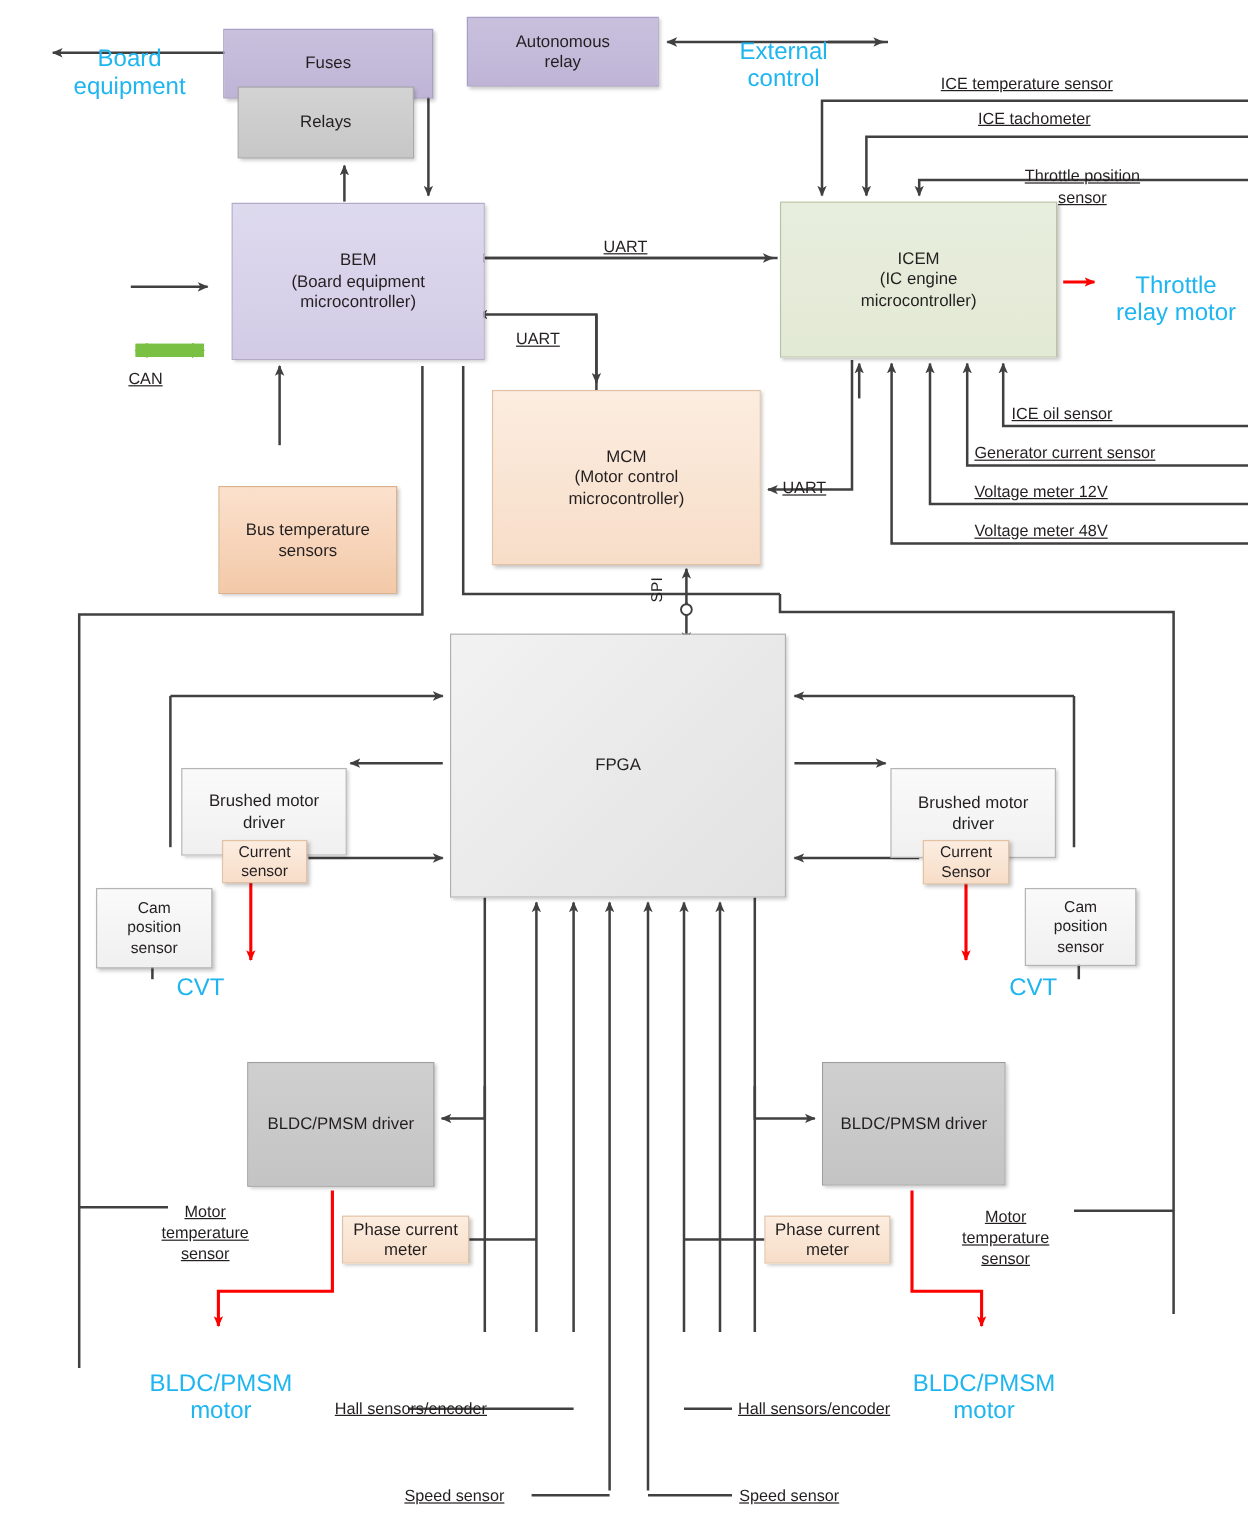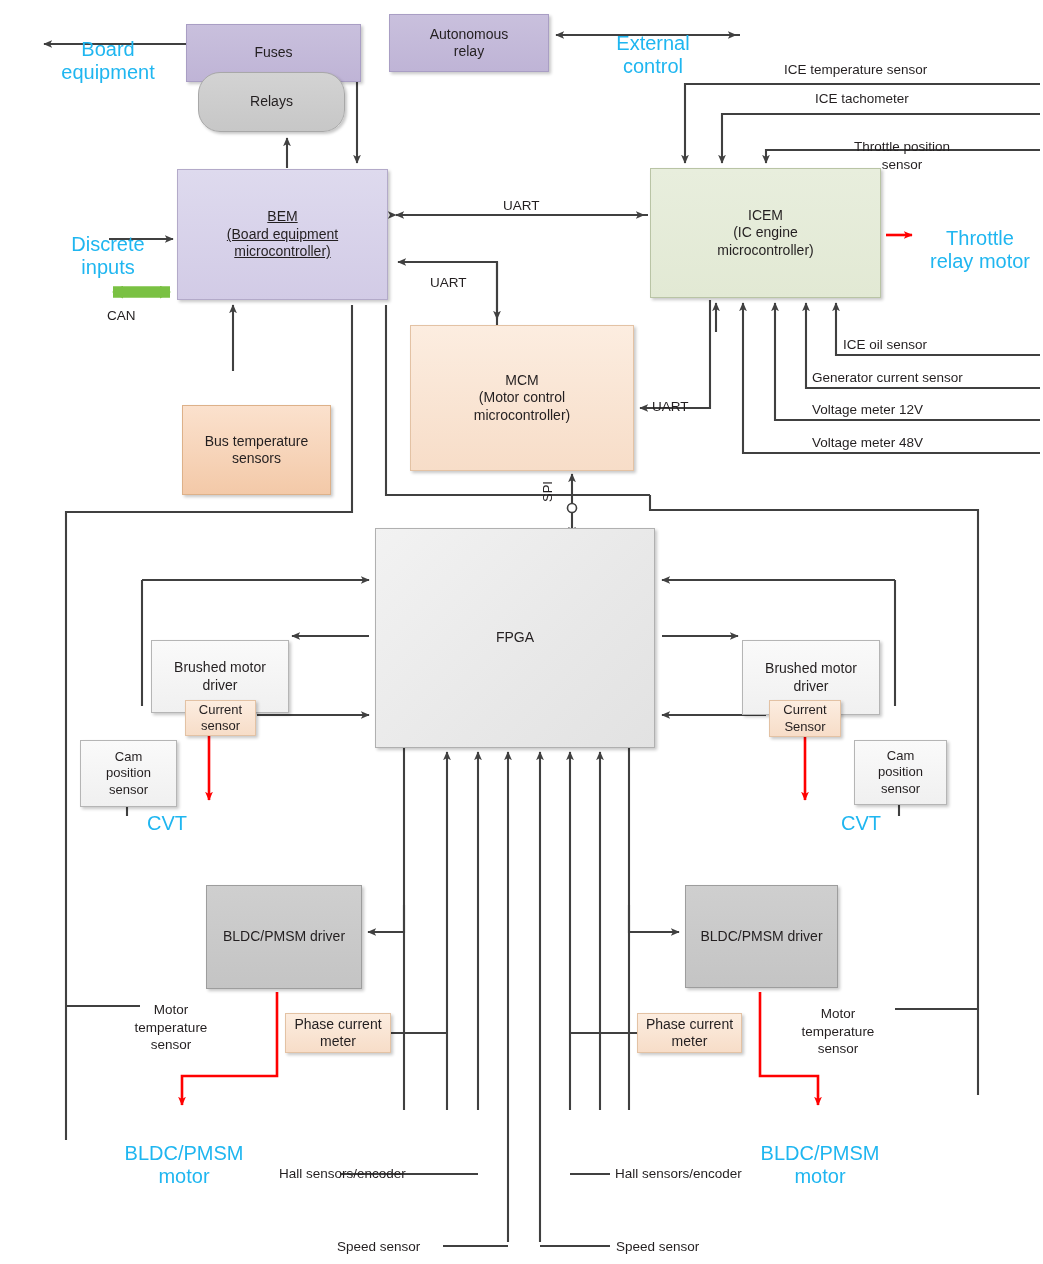--- a/index.html
+++ b/index.html
@@ -6,28 +6,28 @@
   body{width:1043px;height:1264px;position:relative;overflow:hidden;
        font-family:"Liberation Sans","DejaVu Sans",sans-serif;}
   #stage{position:absolute;left:0;top:0;width:1043px;height:1264px;}
   svg{position:absolute;left:0;top:0;width:1043px;height:1264px;}
   .box{position:absolute;box-sizing:border-box;display:flex;align-items:center;
        justify-content:center;text-align:center;border:1px solid #9a9a9a;
        font-size:14px;color:#231f20;line-height:1.25;
        box-shadow:2px 2px 3px rgba(0,0,0,0.22);padding:2px 4px;}
   .purple{background:linear-gradient(180deg,#c9c0dd 0%,#bfb4d6 100%);border-color:#a99ec4;}
   .purple-lt{background:linear-gradient(180deg,#dedaee 0%,#d2cbe6 100%);border-color:#b3aac9;}
-  .grey{background:linear-gradient(180deg,#d3d3d3 0%,#c7c7c7 100%);border-color:#a8a8a8;border-radius:22px;}
+  .grey{background:linear-gradient(180deg,#d3d3d3 0%,#c7c7c7 100%);border-color:#a8a8a8;}
   .greyd{background:linear-gradient(180deg,#cfcfcf 0%,#c4c4c4 100%);border-color:#9d9d9d;}
   .greenl{background:linear-gradient(180deg,#e8eedd 0%,#e2e9d4 100%);border-color:#b9c4a5;}
   .peach{background:linear-gradient(180deg,#fbe1cd 0%,#f3c9a8 100%);border-color:#ddb189;margin-top:32px;}
   .peach-lt{background:linear-gradient(180deg,#fcede0 0%,#f7ddc8 100%);border-color:#e3c2a4;}
   .white{background:linear-gradient(180deg,#fafafa 0%,#f0f0f0 100%);border-color:#b5b5b5;margin-top:40px;}
   .fpga{background:linear-gradient(135deg,#f2f2f2 0%,#e8e8e8 60%,#e2e2e2 100%);border-color:#b0b0b0;}
-  .lbl{position:absolute;font-size:13.5px;color:#231f20;line-height:1.28;white-space:nowrap;}
+  .lbl{position:absolute;font-size:13.5px;color:#231f20;line-height:1.28;white-space:nowrap;text-decoration:underline;}
   .lbl.ctr{text-align:center;}
   .cyan{position:absolute;color:#1fb6f0;font-weight:normal;font-size:20px;
         line-height:1.12;text-align:center;}
   .vert{position:absolute;font-size:13px;color:#231f20;
         transform:rotate(-90deg);transform-origin:left top;white-space:nowrap;}
 </style>
 </head>
 <body>
 
 <div id="stage">
@@ -146,21 +146,21 @@
 
 <div class="box grey" style="left:198px;top:72px;width:147px;height:60px;">
   <span>Relays</span>
 </div>
 
 <div class="box purple" style="left:389px;top:14px;width:160px;height:58px;white-space:pre-line;">
   <span>Autonomous
 relay</span>
 </div>
 
-<div class="box purple-lt" style="left:177px;top:169px;width:211px;height:131px;white-space:pre-line;text-decoration:underline;">
+<div class="box purple-lt" style="left:193px;top:169px;width:211px;height:131px;white-space:pre-line;">
   <span>BEM
 (Board equipment
 microcontroller)</span>
 </div>
 
 <div class="box greenl" style="left:650px;top:168px;width:231px;height:130px;white-space:pre-line;">
   <span>ICEM
 (IC engine
 microcontroller)</span>
 </div>
@@ -228,24 +228,20 @@
 <div class="box peach-lt" style="left:637px;top:1013px;width:105px;height:40px;white-space:pre-line;">
   <span>Phase current
 meter</span>
 </div>
 
 <div class="cyan" style="left:28px;top:16px;width:160px;white-space:pre-line;">
   <span>Board
 equipment</span>
 </div>
 
-<div class="cyan" style="left:52px;top:211px;width:112px;white-space:pre-line;">
-  <span>Discrete
-inputs</span>
-</div>
 
 <div class="cyan" style="left:580px;top:10px;width:146px;white-space:pre-line;">
   <span>External
 control</span>
 </div>
 
 <div class="cyan" style="left:916px;top:205px;width:128px;white-space:pre-line;">
   <span>Throttle
 relay motor</span>
 </div>

